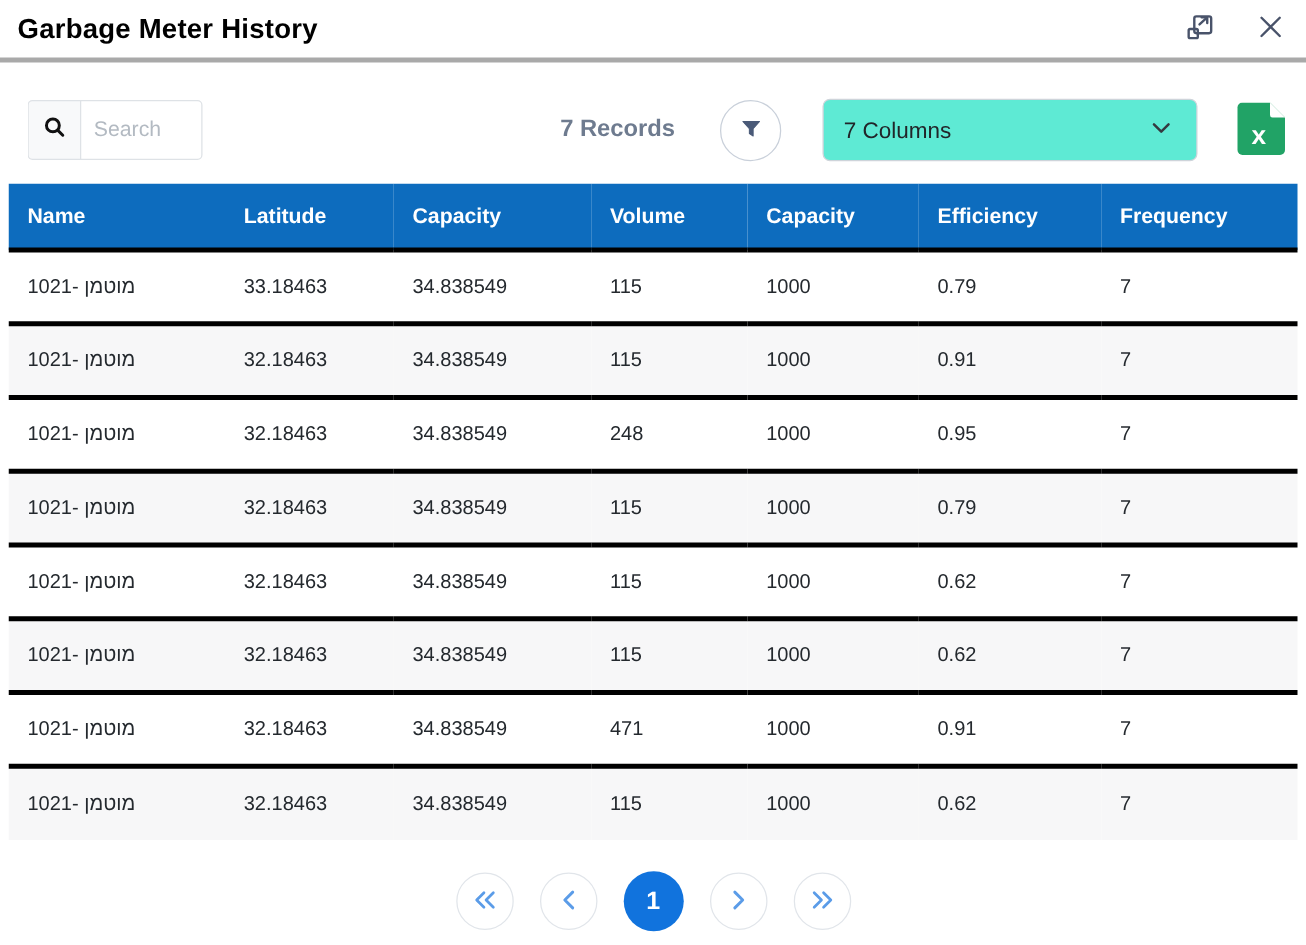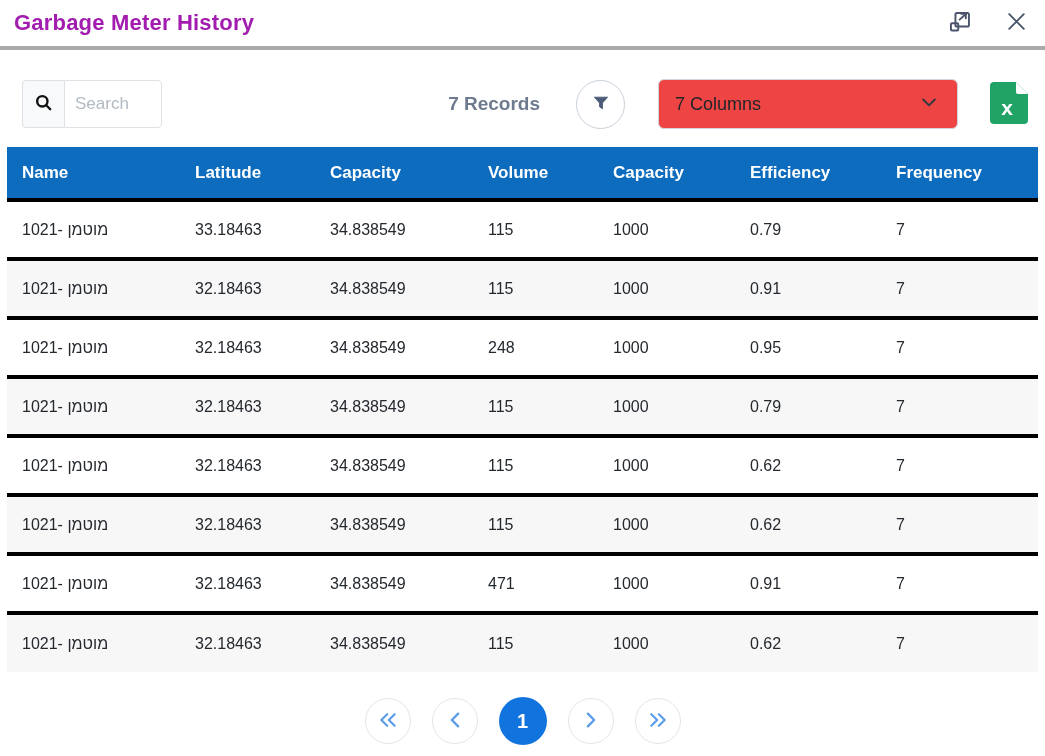--- a/index.html
+++ b/index.html
@@ -10,21 +10,21 @@
     overflow: hidden;
     position: relative;
   }
 
   
   .titlebar {
     display: flex; align-items: center;
     height: 46px; padding: 0 14px;
   }
   .titlebar h1 {
-    font-size: 22px; font-weight: 700; color: #a21caf;
+    font-size: 22px; font-weight: 700; color: #000000;
     letter-spacing: 0.2px;
   }
   .titlebar .spacer { flex: 1; }
   .win-btn {
     background: none; border: none; cursor: pointer;
     display: flex; align-items: center; justify-content: center;
     padding: 2px;
   }
   .win-btn + .win-btn { margin-left: 26px; }
 
@@ -57,21 +57,21 @@
     margin-right: 36px;
   }
   .filter-btn {
     width: 49px; height: 49px; border-radius: 50%;
     background: #fff; border: 1px solid #c9d0da;
     display: flex; align-items: center; justify-content: center;
     cursor: pointer; margin-right: 33px;
   }
   .columns-select {
     width: 300px; height: 50px;
-    background: #ef4444; border: 1px solid #ced4da; border-radius: 6px;
+    background: #5eead4; border: 1px solid #ced4da; border-radius: 6px;
     display: flex; align-items: center; justify-content: space-between;
     padding: 0 18px 0 16px; cursor: pointer; margin-right: 30px;
   }
   .columns-select .value { font-size: 18px; color: #212529; }
   .excel-btn { background: none; border: none; cursor: pointer; display: flex; }
 
   
   table.data-table {
     width: 1031px; margin: 18px 7px 0 7px;
     border-collapse: collapse; table-layout: fixed;

